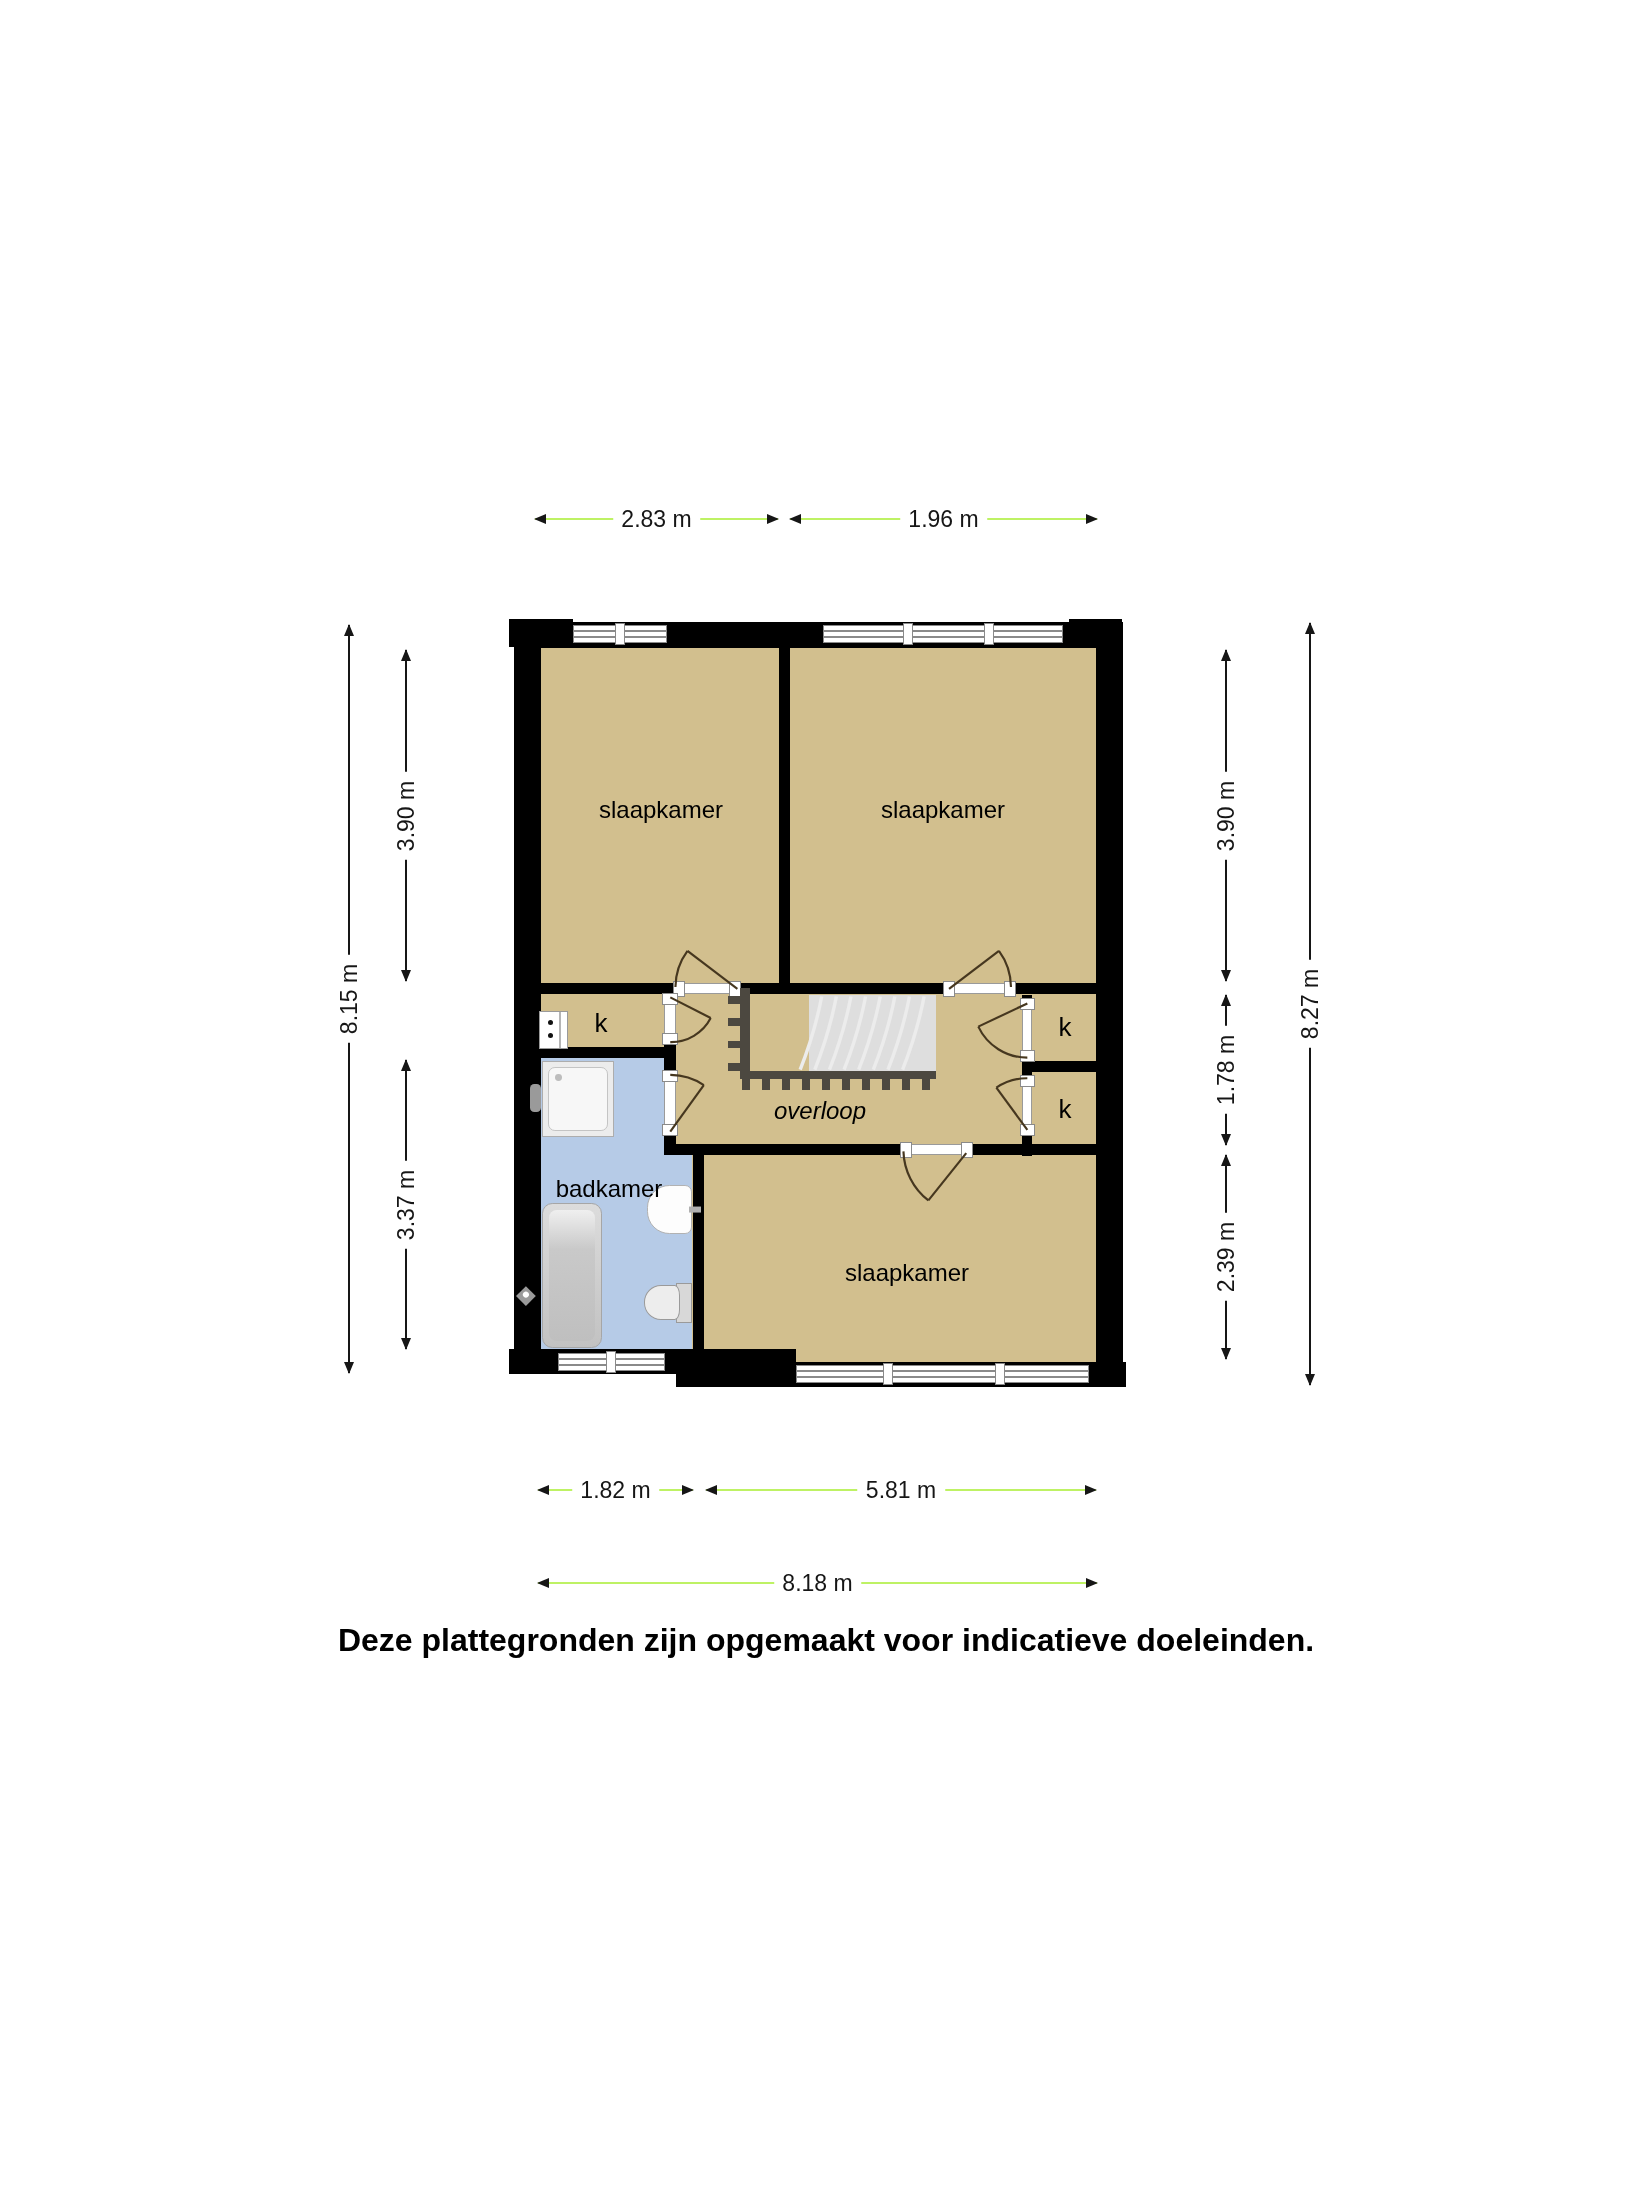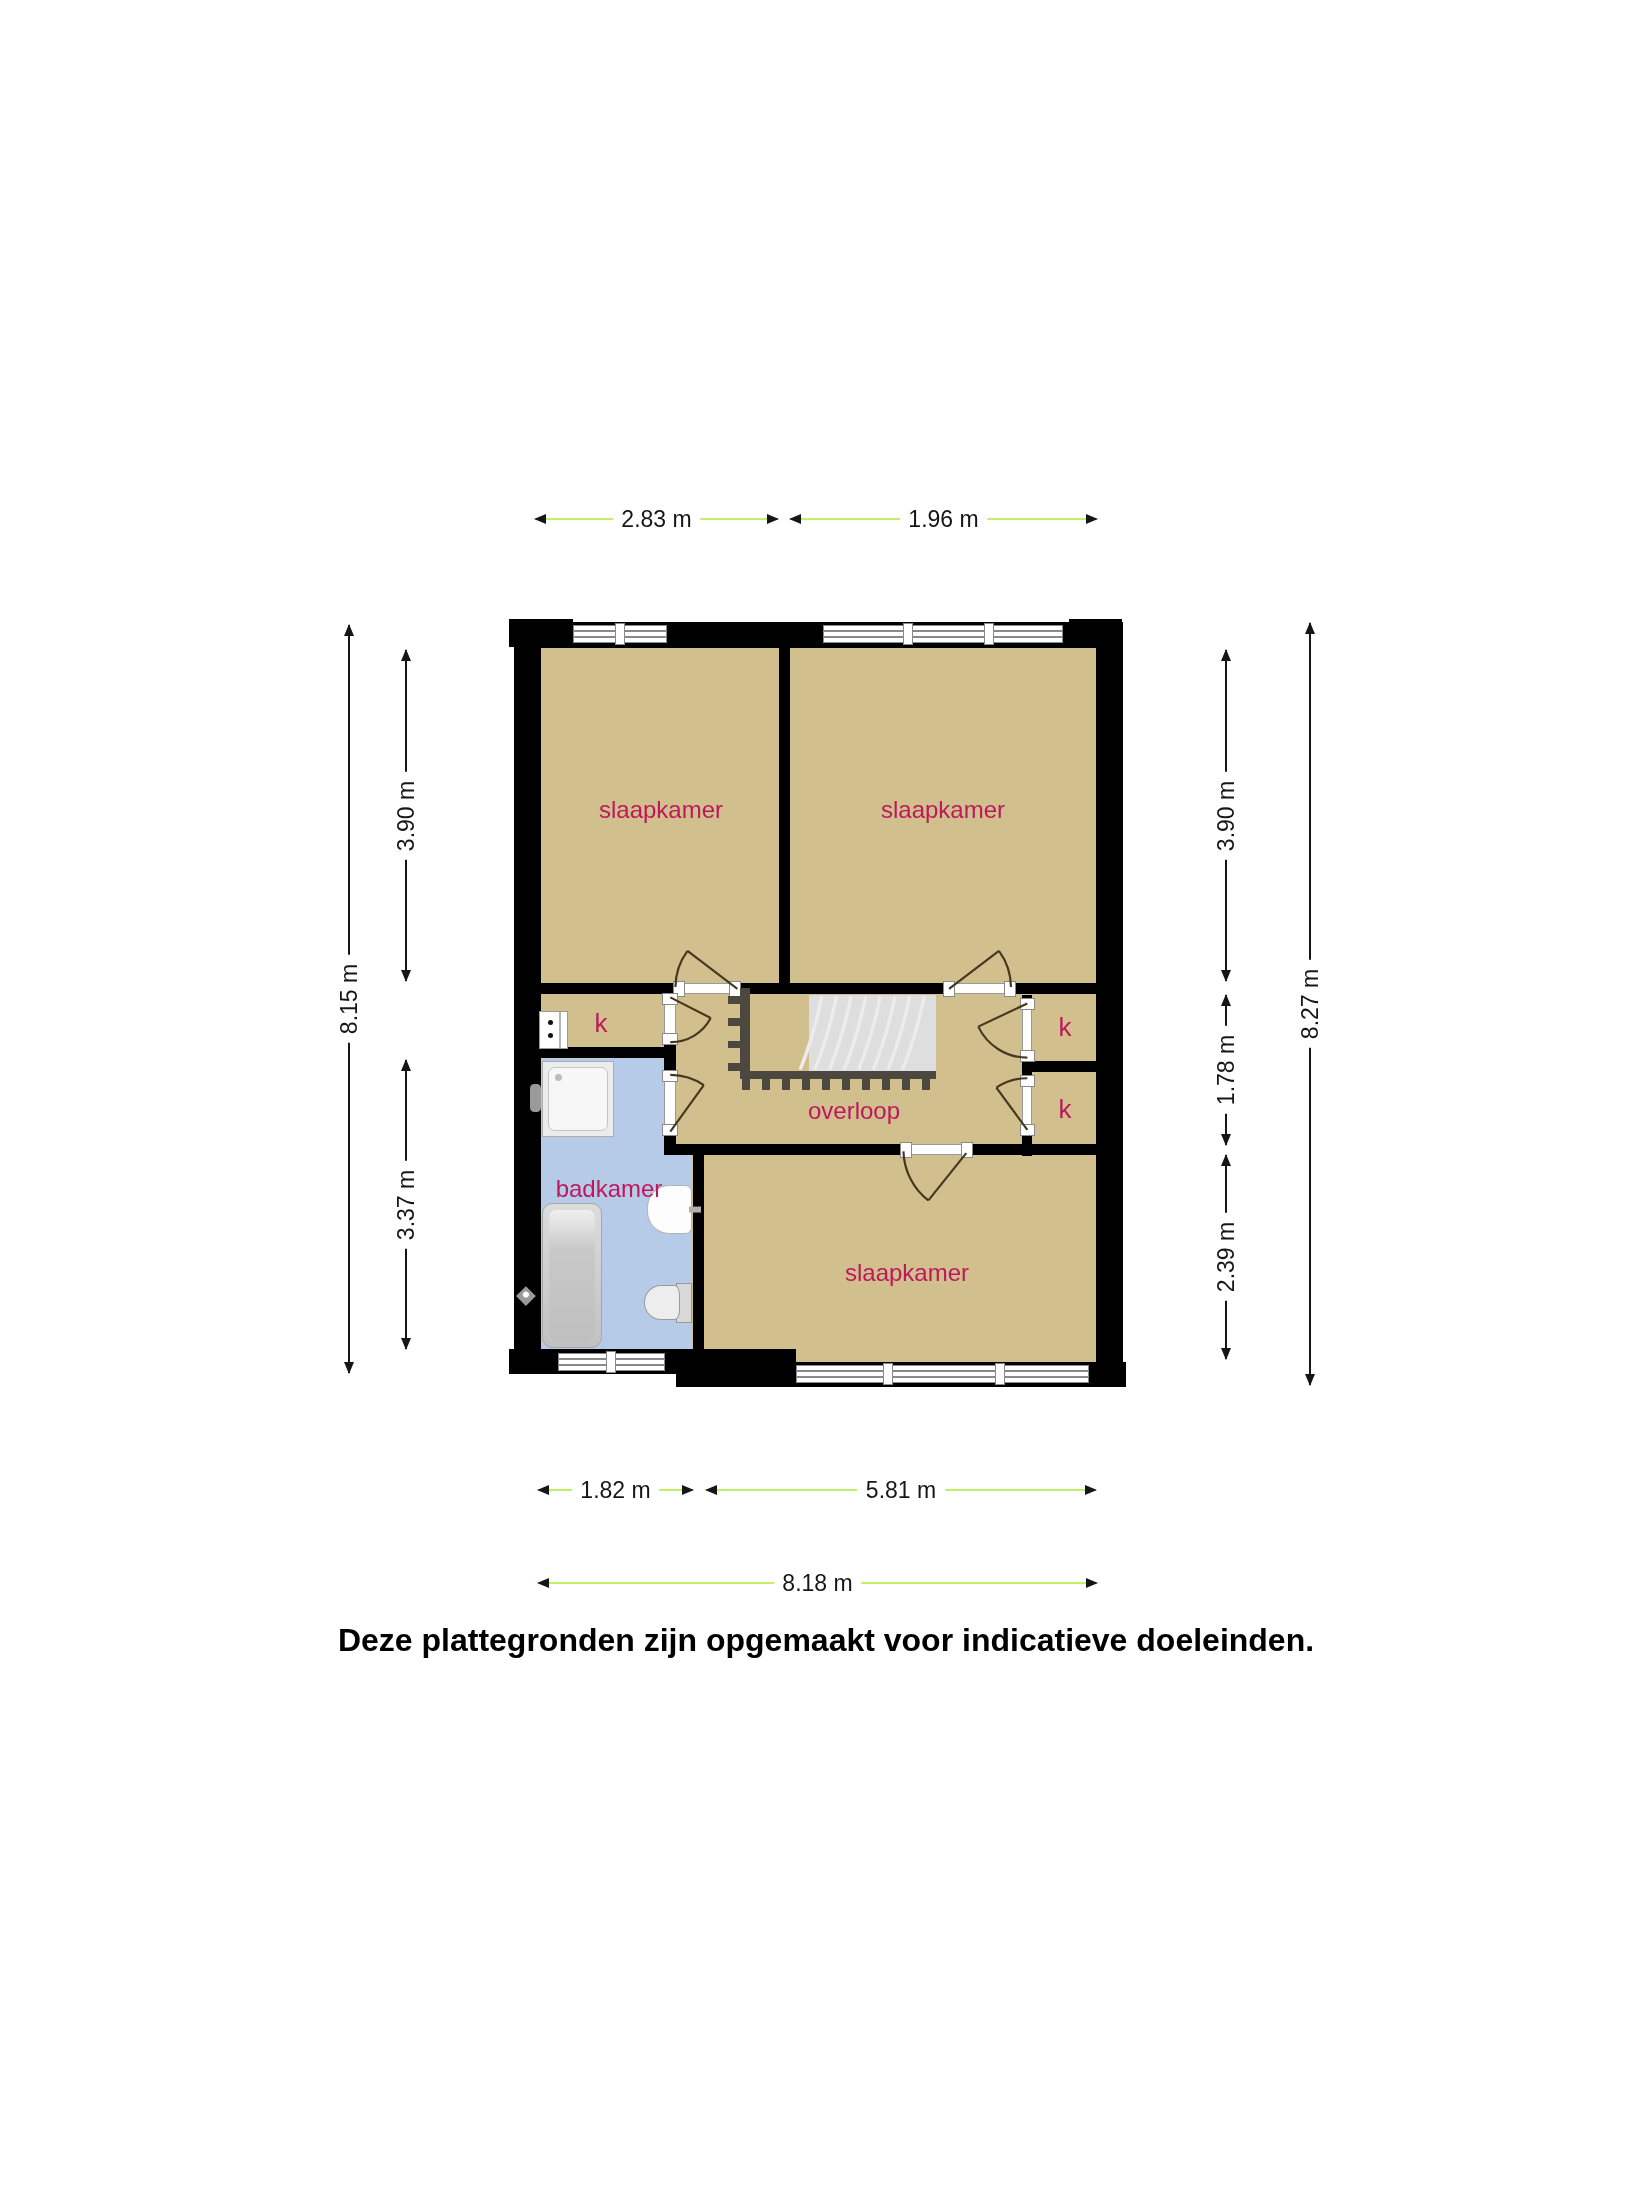--- a/index.html
+++ b/index.html
@@ -21,21 +21,21 @@
   .open-h:before{left:-2.6px;} .open-h:after{right:-2.6px;}
   .open-v{position:absolute;background:#fff;border-left:1.7px solid #9a9a9a;border-right:1.7px solid #9a9a9a;box-sizing:border-box;}
   .open-v:before,.open-v:after{content:"";position:absolute;left:-3.4px;right:-3.4px;height:9.5px;background:#fff;border:0.9px solid #8a8a8a;}
   .open-v:before{top:-2.6px;} .open-v:after{bottom:-2.6px;}
   
   .treads{position:absolute;background:#dedede;}
   .rail{position:absolute;background:#4c4840;}
   .posts-b{position:absolute;background:repeating-linear-gradient(90deg,#4c4840 0 7.7px,transparent 7.7px 20px);}
   .posts-l{position:absolute;background:repeating-linear-gradient(180deg,#4c4840 0 7.7px,transparent 7.7px 22.4px);}
   
-  .rlabel{position:absolute;transform:translate(-50%,-50%);font-size:24px;color:#be185d;white-space:nowrap;}
+  .rlabel{position:absolute;transform:translate(-50%,-50%);font-size:24px;color:#000000;white-space:nowrap;}
   .klabel{font-size:26px;}
   
   .dim-h{position:absolute;height:1.7px;background:#bef264;}
   .dim-h:before{content:"";position:absolute;left:-0.9px;top:-4.3px;width:0;height:0;
     border-top:5.2px solid transparent;border-bottom:5.2px solid transparent;border-right:12px solid #161616;}
   .dim-h:after{content:"";position:absolute;right:-0.9px;top:-4.3px;width:0;height:0;
     border-top:5.2px solid transparent;border-bottom:5.2px solid transparent;border-left:12px solid #161616;}
   .dim-v{position:absolute;width:1.7px;background:#161616;}
   .dim-v:before{content:"";position:absolute;top:-0.9px;left:-4.3px;width:0;height:0;
     border-left:5.2px solid transparent;border-right:5.2px solid transparent;border-bottom:12px solid #161616;}
@@ -176,21 +176,21 @@
     <path d="M1194,1313 L1158,1264"></path>
     <path d="M1050,1338 A75,75 0 0 0 1079,1395"></path>
     <path d="M1123,1340 L1079,1395"></path>
   </g>
 </svg>
 
 <div class="rlabel" style="left:661px;top:810px;">slaapkamer</div>
 <div class="rlabel" style="left:943px;top:810px;">slaapkamer</div>
 <div class="rlabel" style="left:907px;top:1273px;">slaapkamer</div>
 <div class="rlabel" style="left:609px;top:1189px;">badkamer</div>
-<div class="rlabel" style="left:854px;top:1111px;">overloop</div>
+<div class="rlabel" style="left:820px;top:1111px;font-style:italic;">overloop</div>
 <div class="rlabel klabel" style="left:601px;top:1023px;">k</div>
 <div class="rlabel klabel" style="left:1065px;top:1027px;">k</div>
 <div class="rlabel klabel" style="left:1065px;top:1109px;">k</div>
 
 <div class="dim-h" style="left:535px;top:518px;width:243px;">
   <span class="dlabel">2.83 m</span>
 </div>
 <div class="dim-h" style="left:790px;top:518px;width:307px;">
   <span class="dlabel">1.96 m</span>
 </div>

